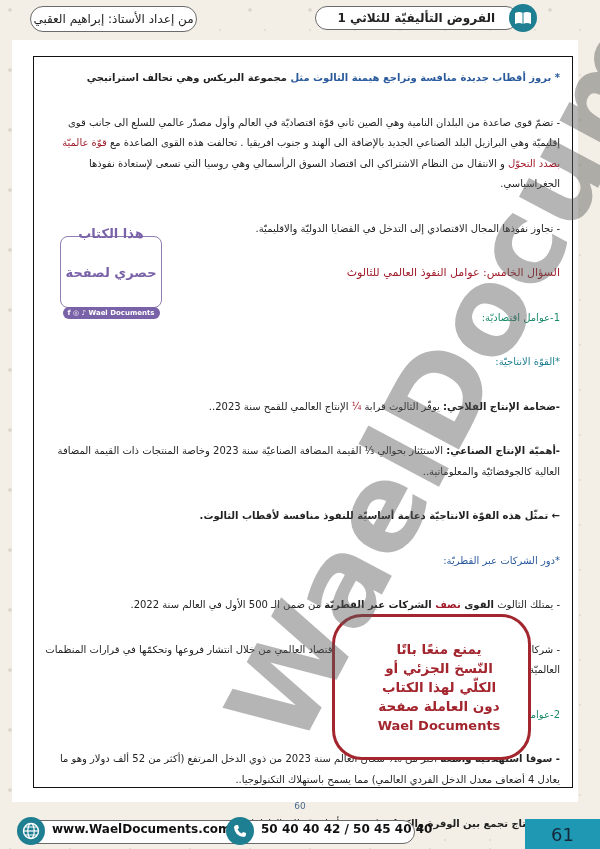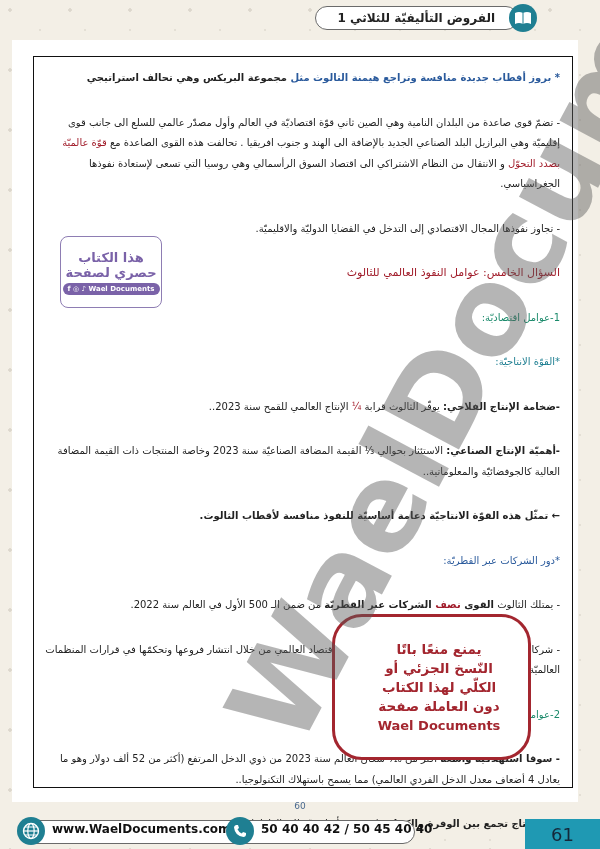--- a/index.html
+++ b/index.html
@@ -46,21 +46,21 @@
   .blue { color:#2a5a9c; }
   .red { color:#a11c2a; }
   .green { color:#1b8a6b;text-align:right; }
   .teal { color:#1f7f92; }
   .section-title { color:#a11c2a; font-size:11px; }
   
   .stamp1 {
     position:absolute; top:236px; left:60px; width:100px; height:70px;
     border:1.5px solid #8e7db3; border-radius:8px;
     display:flex; flex-direction:column; align-items:center; justify-content:center;
-    color:#7a62a8; font-weight:bold; font-size:13px; direction:rtl; background:#fff;
+    color:#7a62a8; font-weight:bold; font-size:13px; direction:rtl; background:#fff;gap:24px;
   }
   .stamp1 .tag { background:#7a62a8; color:#fff; font-size:7px; padding:2px 5px; border-radius:6px; margin-top:3px; direction:ltr; }
   .stamp2 {
     position:absolute; top:614px; left:332px; width:178px; height:140px;
     border:3px solid #a3262f; border-radius:30px;
     display:flex; flex-direction:column; align-items:center; justify-content:center;
     color:#a3262f; font-weight:bold; font-size:13.5px; line-height:19px; direction:rtl; text-align:center; background:#fff;padding-left:15px;
   }
   .stamp2 .en { direction:ltr; font-size:13px; }
   .watermark {
@@ -97,20 +97,23 @@
 <div class="header">
   <div class="pill pill-title">
     <span style="font-weight:bold;">الفروض التأليفيّة للثلاثي 1</span>
   </div>
   <div class="book-icon">
     <svg width="18" height="14" viewBox="0 0 18 14">
         <path d="M1 2 Q5 0 9 2 L9 13 Q5 11 1 13 Z" fill="#fff"></path>
         <path d="M17 2 Q13 0 9 2 L9 13 Q13 11 17 13 Z" fill="#fff"></path>
         <line x1="9" y1="2" x2="9" y2="13" stroke="#1f7f92" stroke-width="1"></line>
       </svg>
+  </div>
+  <div class="pill pill-author">
+    <span>من إعداد الأستاذ: إبراهيم العقبي</span>
   </div>
 </div>
 
 <div class="content"></div>
 <div class="box"></div>
 
 <div class="text">
   <p>
     <span class="b blue">* بروز أقطاب جديدة منافسة وتراجع هيمنة الثالوث مثل </span><span class="b">مجموعة البريكس وهي تحالف استراتيجي</span>
   </p>

